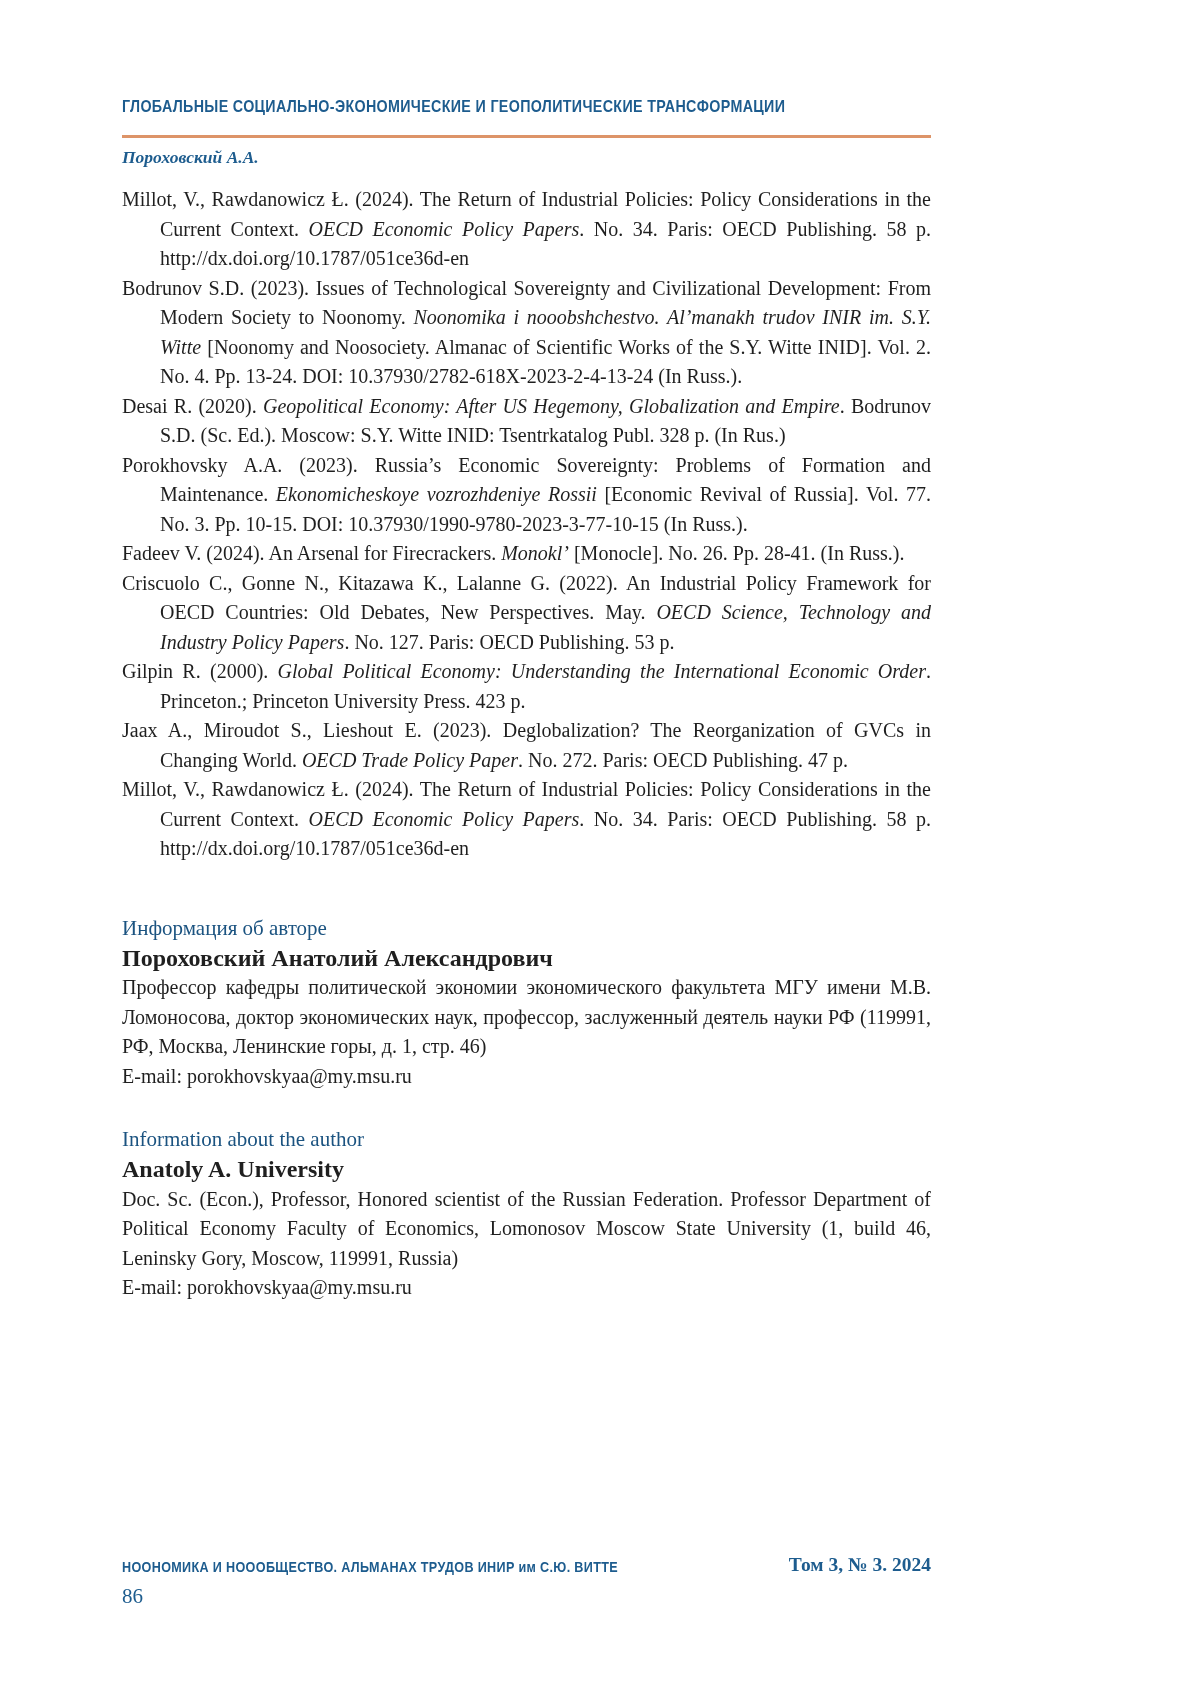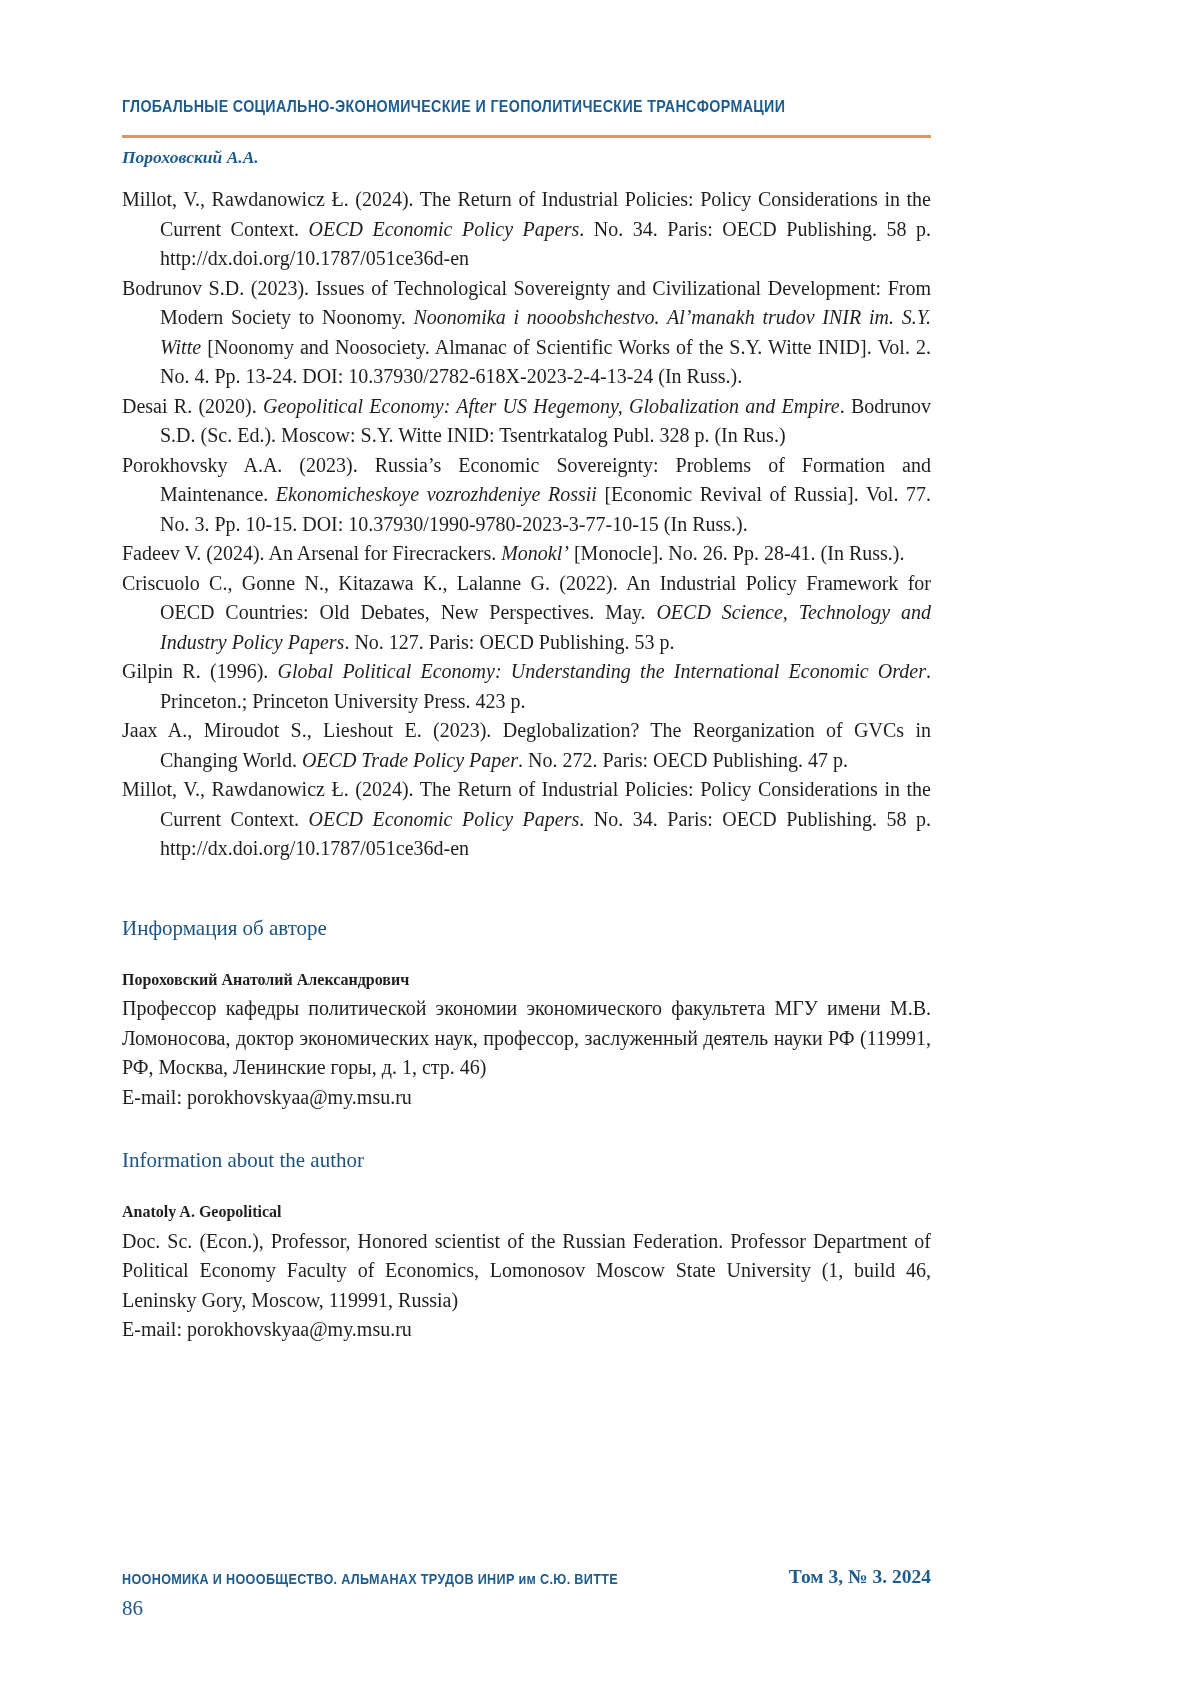--- a/index.html
+++ b/index.html
@@ -11,21 +11,21 @@
   *{margin:0;padding:0;box-sizing:border-box;}
   html,body{background:#ffffff;}
   body{
     width:1200px;height:1697px;
     font-family:"Liberation Serif", serif;
     color:var(--text);
     overflow:hidden;
   }
   .page{
     width:1044px;height:1697px;
-    padding:97px 113px 0 122px;
+    padding:97px 113px 12px 122px;
     display:flex;flex-direction:column;
   }
   
   .running-head{
     font-family:"Liberation Sans", sans-serif;
     font-weight:700;font-size:17px;line-height:19px;
     color:var(--accent-blue);
     letter-spacing:.4px;
     white-space:nowrap;
   }
@@ -51,22 +51,22 @@
     color:var(--heading-blue);
     font-weight:700;font-size:21px;line-height:29px;
   }
   .section-heading{
     color:var(--heading-blue);
     font-weight:400;font-size:21px;line-height:29px;
   }
   .sec-ru{margin-top:50px;}
   .sec-en{margin-top:34px;}
   .author-name{
-    margin-top:22px;
-    font-weight:700;font-size:16px;line-height:29.5px;
+    margin-top:1px;
+    font-weight:700;font-size:24px;line-height:29.5px;
   }
   .author-body{
     font-size:20px;line-height:29.5px;
     text-align:justify;
   }
   .author-email{font-size:20px;line-height:29.5px;}
   
   footer{
     margin-top:auto;
     padding-bottom:76px;
@@ -108,35 +108,35 @@
 
     <p class="entry lead-entry"><span>Millot, V., Rawdanowicz Ł. (2024). The Return of Industrial Policies: Policy Considerations in the Current Context. </span><em>OECD Economic Policy Papers</em><span>. No. 34. Paris: OECD Publishing. 58 p. http://dx.doi.org/10.1787/051ce36d-en</span></p>
 
 
     <div>
       <p class="entry"><span>Bodrunov S.D. (2023). Issues of Technological Sovereignty and Civilizational Development: From Modern Society to Noonomy. </span><em>Noonomika i nooobshchestvo. Al’manakh trudov INIR im. S.Y. Witte</em><span> [Noonomy and Noosociety. Almanac of Scientific Works of the S.Y. Witte INID]. Vol. 2. No. 4. Pp. 13-24. DOI: 10.37930/2782-618X-2023-2-4-13-24 (In Russ.).</span></p>
       <p class="entry"><span>Desai R. (2020). </span><em>Geopolitical Economy: After US Hegemony, Globalization and Empire</em><span>. Bodrunov S.D. (Sc. Ed.). Moscow: S.Y. Witte INID: Tsentrkatalog Publ. 328 p. (In Rus.)</span></p>
       <p class="entry"><span>Porokhovsky A.A. (2023). Russia’s Economic Sovereignty: Problems of Formation and Maintenance. </span><em>Ekonomicheskoye vozrozhdeniye Rossii</em><span> [Economic Revival of Russia]. Vol. 77. No. 3. Pp. 10-15. DOI: 10.37930/1990-9780-2023-3-77-10-15 (In Russ.).</span></p>
       <p class="entry"><span>Fadeev V. (2024). An Arsenal for Firecrackers. </span><em>Monokl’</em><span> [Monocle]. No. 26. Pp. 28-41. (In Russ.).</span></p>
       <p class="entry"><span>Criscuolo C., Gonne N., Kitazawa K., Lalanne G. (2022). An Industrial Policy Framework for OECD Countries: Old Debates, New Perspectives. May. </span><em>OECD Science, Technology and Industry Policy Papers</em><span>. No. 127. Paris: OECD Publishing. 53 p.</span></p>
-      <p class="entry"><span>Gilpin R. (1996). </span><em>Global Political Economy: Understanding the International Economic Order</em><span>. Princeton.; Princeton University Press. 423 p.</span></p>
+      <p class="entry"><span>Gilpin R. (2000). </span><em>Global Political Economy: Understanding the International Economic Order</em><span>. Princeton.; Princeton University Press. 423 p.</span></p>
       <p class="entry"><span>Jaax A., Miroudot S., Lieshout E. (2023). Deglobalization? The Reorganization of GVCs in Changing World.  </span><em>OECD Trade Policy Paper</em><span>. No. 272. Paris: OECD Publishing. 47 p.</span></p>
       <p class="entry"><span>Millot, V., Rawdanowicz Ł. (2024). The Return of Industrial Policies: Policy Considerations in the Current Context. </span><em>OECD Economic Policy Papers</em><span>. No. 34. Paris: OECD Publishing. 58 p. http://dx.doi.org/10.1787/051ce36d-en</span></p>
     </div>
 
     <section class="sec-ru">
       <h3 class="section-heading">Информация об авторе</h3>
       <p class="author-name">Пороховский Анатолий Александрович</p>
       <p class="author-body">Профессор кафедры политической экономии экономического факультета МГУ имени М.В. Ломоносова, доктор экономических наук, профессор, заслуженный деятель науки РФ (119991, РФ, Москва, Ленинские горы, д. 1, стр. 46)</p>
       <p class="author-email">E-mail: porokhovskyaa@my.msu.ru</p>
     </section>
 
     <section class="sec-en">
       <h3 class="section-heading">Information about the author</h3>
-      <p class="author-name">Anatoly A. Geopolitical</p>
+      <p class="author-name">Anatoly A. University</p>
       <p class="author-body">Doc. Sc. (Econ.), Professor, Honored scientist of the Russian Federation. Professor Department of Political Economy Faculty of Economics, Lomonosov Moscow State University (1, build 46, Leninsky Gory, Moscow, 119991, Russia)</p>
       <p class="author-email">E-mail: porokhovskyaa@my.msu.ru</p>
     </section>
 
   </main>
 
   <footer>
     <div class="footer-row">
       <span class="footer-journal">
         <span class="condensed">НООНОМИКА И НОООБЩЕСТВО. АЛЬМАНАХ ТРУДОВ ИНИР им С.Ю. ВИТТЕ</span>

